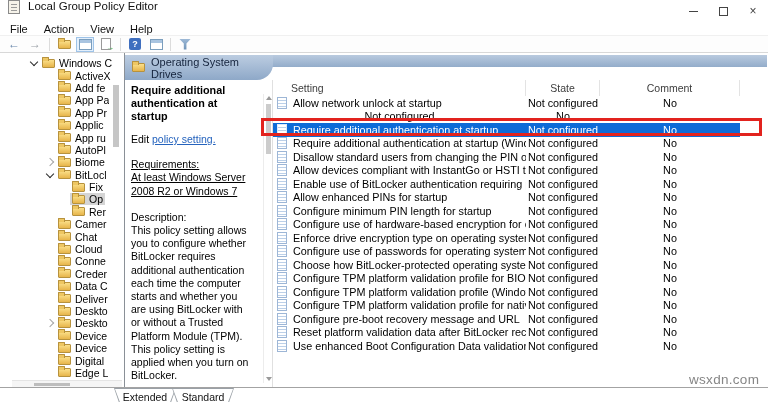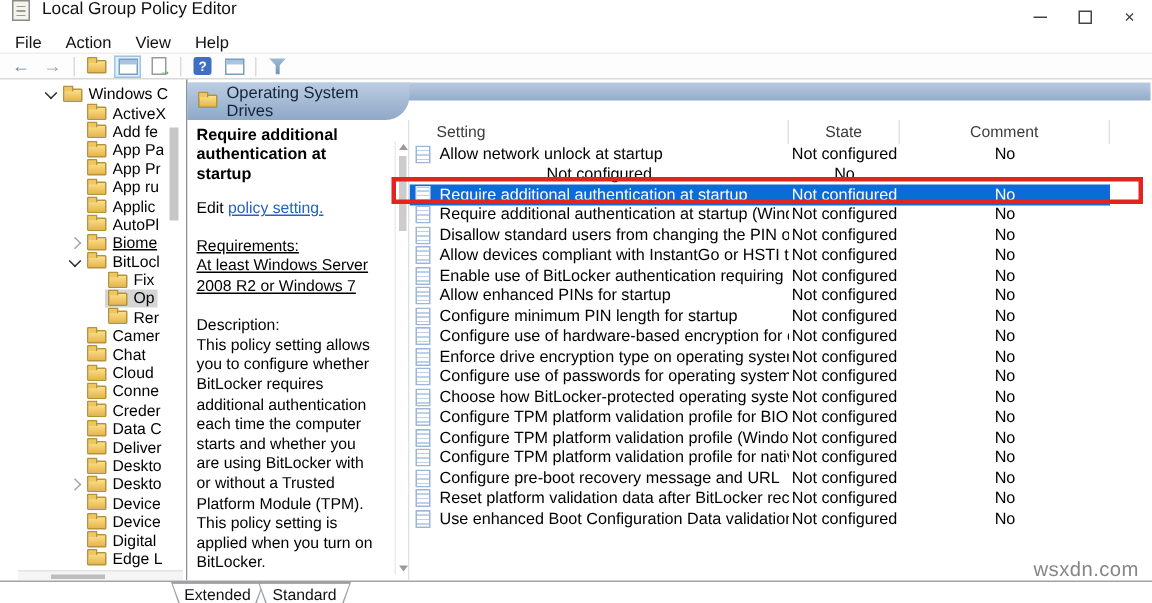--- a/index.html
+++ b/index.html
@@ -215,38 +215,38 @@
           <span class="chev"></span>
           <span class="rowc">
             <span class="fold"></span>
             <span class="tlabel">App Pr</span>
           </span>
         </div>
         <div class="tree-row" style="padding-left: 32px;">
           <span class="chev"></span>
           <span class="rowc">
             <span class="fold"></span>
+            <span class="tlabel">Applic</span>
+          </span>
+        </div>
+        <div class="tree-row" style="padding-left: 32px;">
+          <span class="chev"></span>
+          <span class="rowc">
+            <span class="fold"></span>
             <span class="tlabel">App ru</span>
           </span>
         </div>
         <div class="tree-row" style="padding-left: 32px;">
           <span class="chev"></span>
           <span class="rowc">
             <span class="fold"></span>
-            <span class="tlabel">Applic</span>
-          </span>
-        </div>
-        <div class="tree-row" style="padding-left: 32px;">
-          <span class="chev"></span>
-          <span class="rowc">
-            <span class="fold"></span>
             <span class="tlabel">AutoPl</span>
           </span>
         </div>
-        <div class="tree-row" style="padding-left: 32px; text-decoration: underline;">
+        <div class="tree-row" style="padding-left: 32px;">
           <span class="chev right"></span>
           <span class="rowc">
             <span class="fold"></span>
             <span class="tlabel">Biome</span>
           </span>
         </div>
         <div class="tree-row" style="padding-left: 32px;">
           <span class="chev down"></span>
           <span class="rowc">
             <span class="fold"></span>

